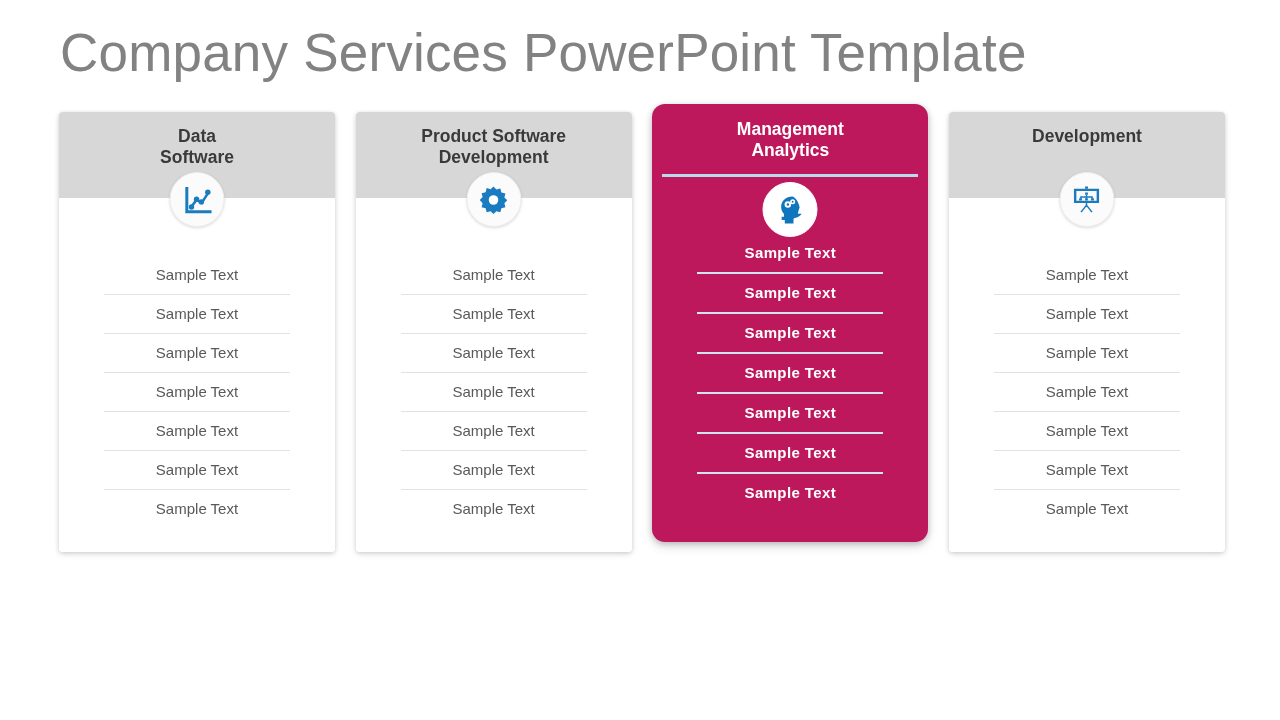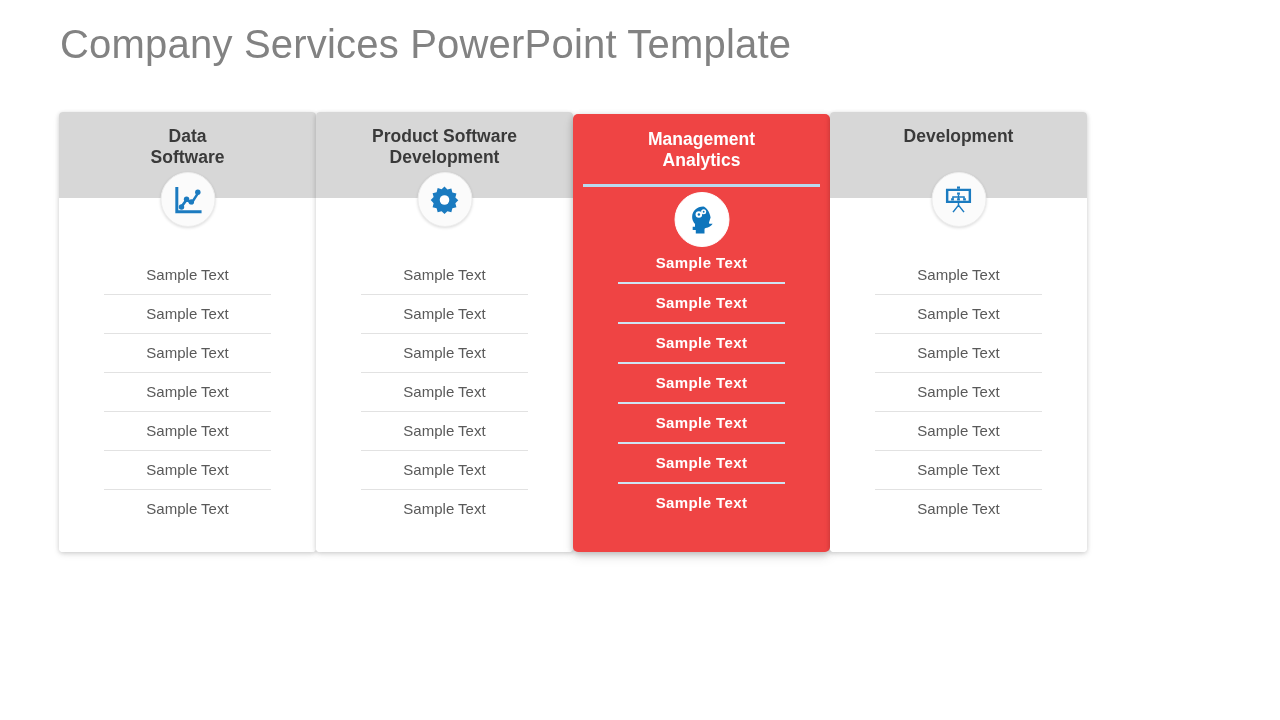--- a/index.html
+++ b/index.html
@@ -17,36 +17,36 @@
     width: 1280px;
     height: 720px;
     background: #FFFFFF;
   }
 
   
   #slide-title {
     position: absolute;
     left: 60px;
     top: 22px;
-    font-size: 40px;
+    font-size: 53px;
     font-weight: 400;
     color: #828282;
     letter-spacing: 0.2px;
     white-space: nowrap;
   }
 
   
   #cards {
     position: absolute;
     left: 59px;
     top: 112px;
-    width: 1028px;
+    width: 1166px;
     display: flex;
     justify-content: space-between;
-    align-items: flex-end;
+    align-items: center;
   }
 
   .card {
     position: relative;
     width: 276px;
     border-radius: 4px;
   }
 
   
   .card.plain {
@@ -93,22 +93,22 @@
   .card.plain .icon-badge {
     background: #FBFBFB;
     border: 1px solid #EDEDED;
     box-shadow: 0 1px 3px rgba(0,0,0,0.14);
   }
 
   .card.plain .icon-badge svg { fill: #1B7BC0; }
 
   
   .card.highlight {
-    background: #ef4444;
-    border-radius: 5px;
+    background: #be185d;
+    border-radius: 13px;
     box-shadow: 0 2px 6px rgba(0,0,0,0.22), 0 5px 12px rgba(0,0,0,0.10);
     margin-top: -18px;
   }
 
   .card.highlight .card-header {
     padding: 15px 10px 0 10px;
     height: 89px;
   }
 
   .card.highlight .card-title {

